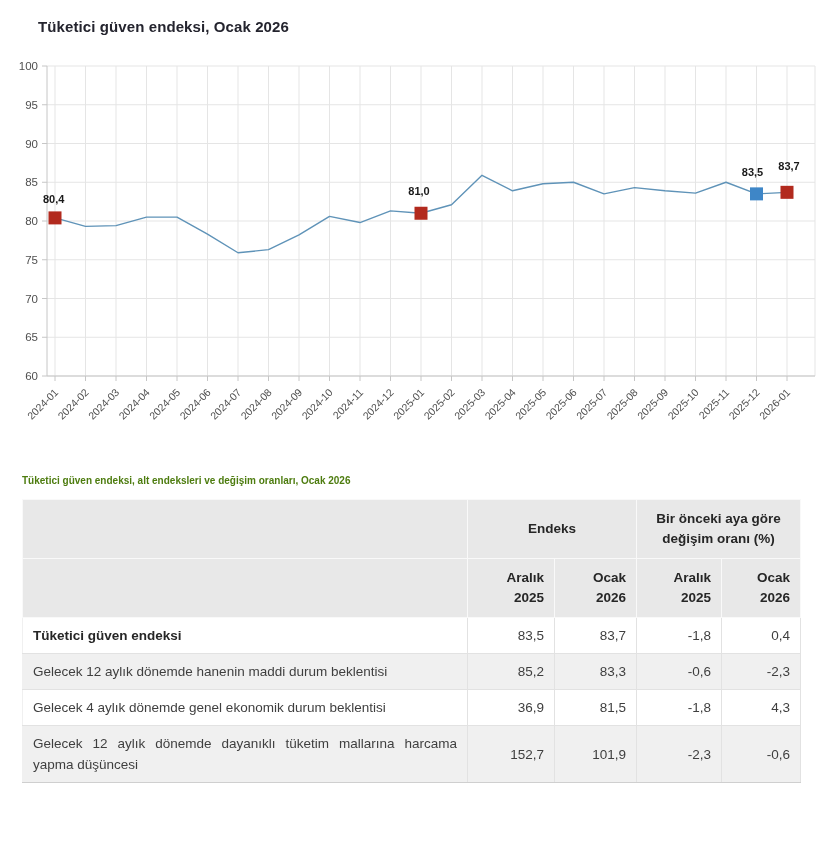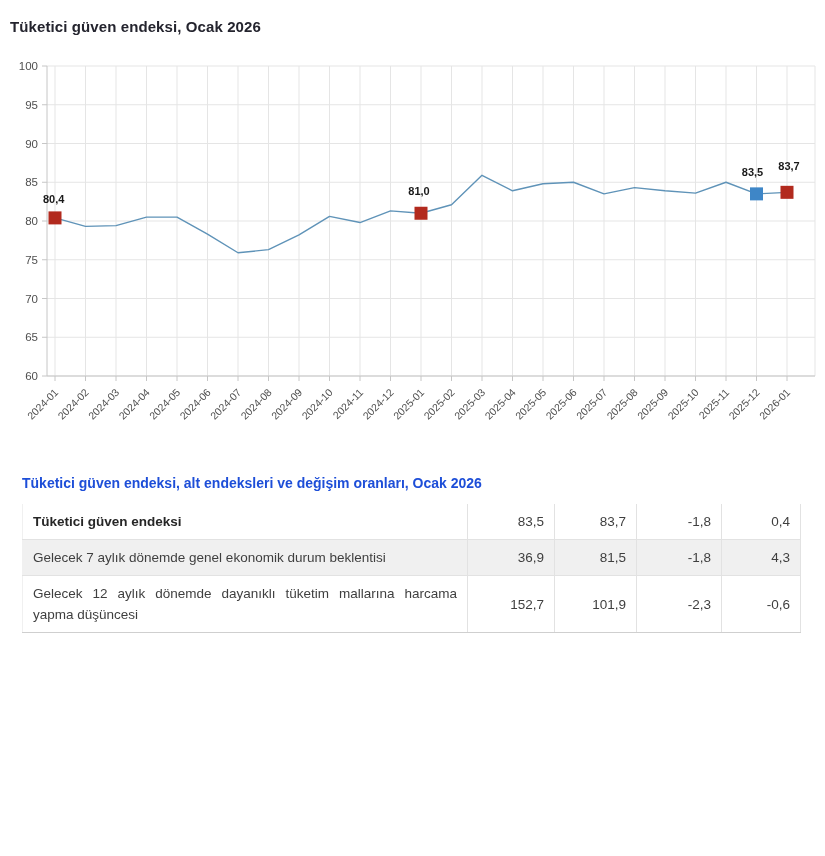--- a/index.html
+++ b/index.html
@@ -1,27 +1,27 @@
 <!DOCTYPE html>
 <html><head>
 <meta charset="utf-8">
 <style>
   html,body{margin:0;padding:0;background:#ffffff;}
   body{
     width:825px;height:856px;position:relative;overflow:hidden;
     font-family:"Liberation Sans",sans-serif;color:#262626;
   }
   .chart-title{
-    margin:18px 0 0 10px;font-size:15px;font-weight:bold;color:#24242e;
+    margin:18px 0 0 38px;font-size:15px;font-weight:bold;color:#24242e;
     letter-spacing:.1px;
   }
   #chart-wrap{margin-top:16px;}
   #chart-svg{display:block;}
   .table-title{
-    margin:26px 0 0 22px;font-size:14px;font-weight:bold;color:#1d4ed8;
+    margin:26px 0 0 22px;font-size:10px;font-weight:bold;color:#4d7c0f;
   }
   table.stats{
     margin:13px 0 0 22px;border-collapse:collapse;width:778px;
     font-size:13.5px;color:#3f3f3f;table-layout:fixed;
   }
   table.stats col.c-label{width:445px;}
   table.stats col.c1{width:87px;}
   table.stats col.c2{width:82px;}
   table.stats col.c3{width:85px;}
   table.stats col.c4{width:79px;}
@@ -171,31 +171,50 @@
 
 <table class="stats">
   <colgroup>
       <col class="c-label">
       <col class="c1">
       <col class="c2">
       <col class="c3">
       <col class="c4">
     </colgroup>
   <thead>
+    <tr class="group">
+      <th></th>
+      <th colspan="2">Endeks</th>
+      <th colspan="2">Bir önceki aya göre değişim oranı (%)</th>
+    </tr>
+    <tr class="sub">
+      <th></th>
+      <th>Aralık 2025</th>
+      <th>Ocak 2026</th>
+      <th>Aralık 2025</th>
+      <th>Ocak 2026</th>
+    </tr>
   </thead>
   <tbody>
     <tr class="first-row">
       <td class="lbl">Tüketici güven endeksi</td>
       <td class="num">83,5</td>
       <td class="num">83,7</td>
       <td class="num">-1,8</td>
       <td class="num">0,4</td>
     </tr>
     <tr>
-      <td class="lbl">Gelecek 7 aylık dönemde genel ekonomik durum beklentisi</td>
+      <td class="lbl">Gelecek 12 aylık dönemde hanenin maddi durum beklentisi</td>
+      <td class="num">85,2</td>
+      <td class="num">83,3</td>
+      <td class="num">-0,6</td>
+      <td class="num">-2,3</td>
+    </tr>
+    <tr>
+      <td class="lbl">Gelecek 4 aylık dönemde genel ekonomik durum beklentisi</td>
       <td class="num">36,9</td>
       <td class="num">81,5</td>
       <td class="num">-1,8</td>
       <td class="num">4,3</td>
     </tr>
     <tr>
       <td class="lbl justify">Gelecek 12 aylık dönemde dayanıklı tüketim mallarına harcama yapma düşüncesi</td>
       <td class="num">152,7</td>
       <td class="num">101,9</td>
       <td class="num">-2,3</td>

